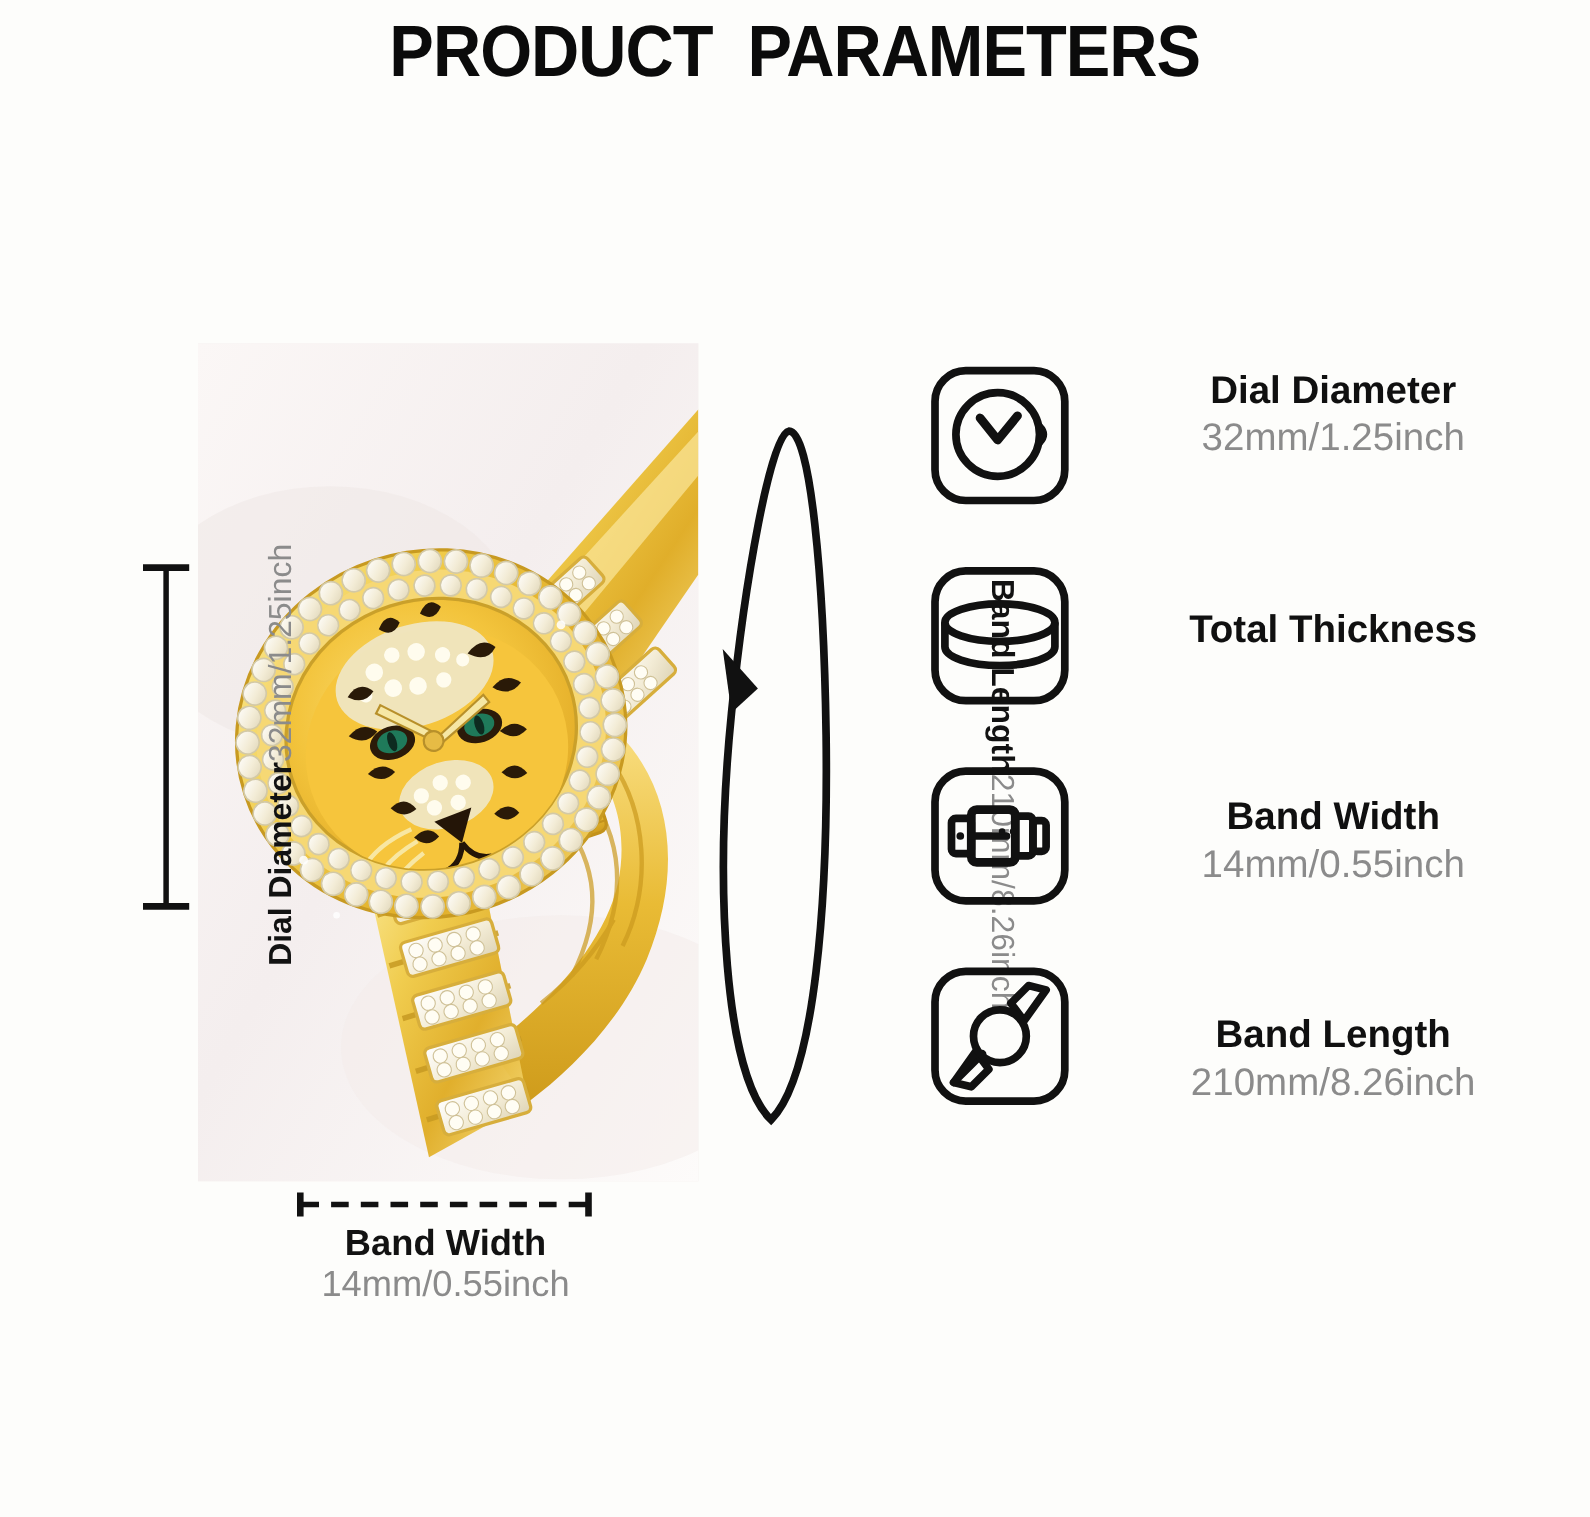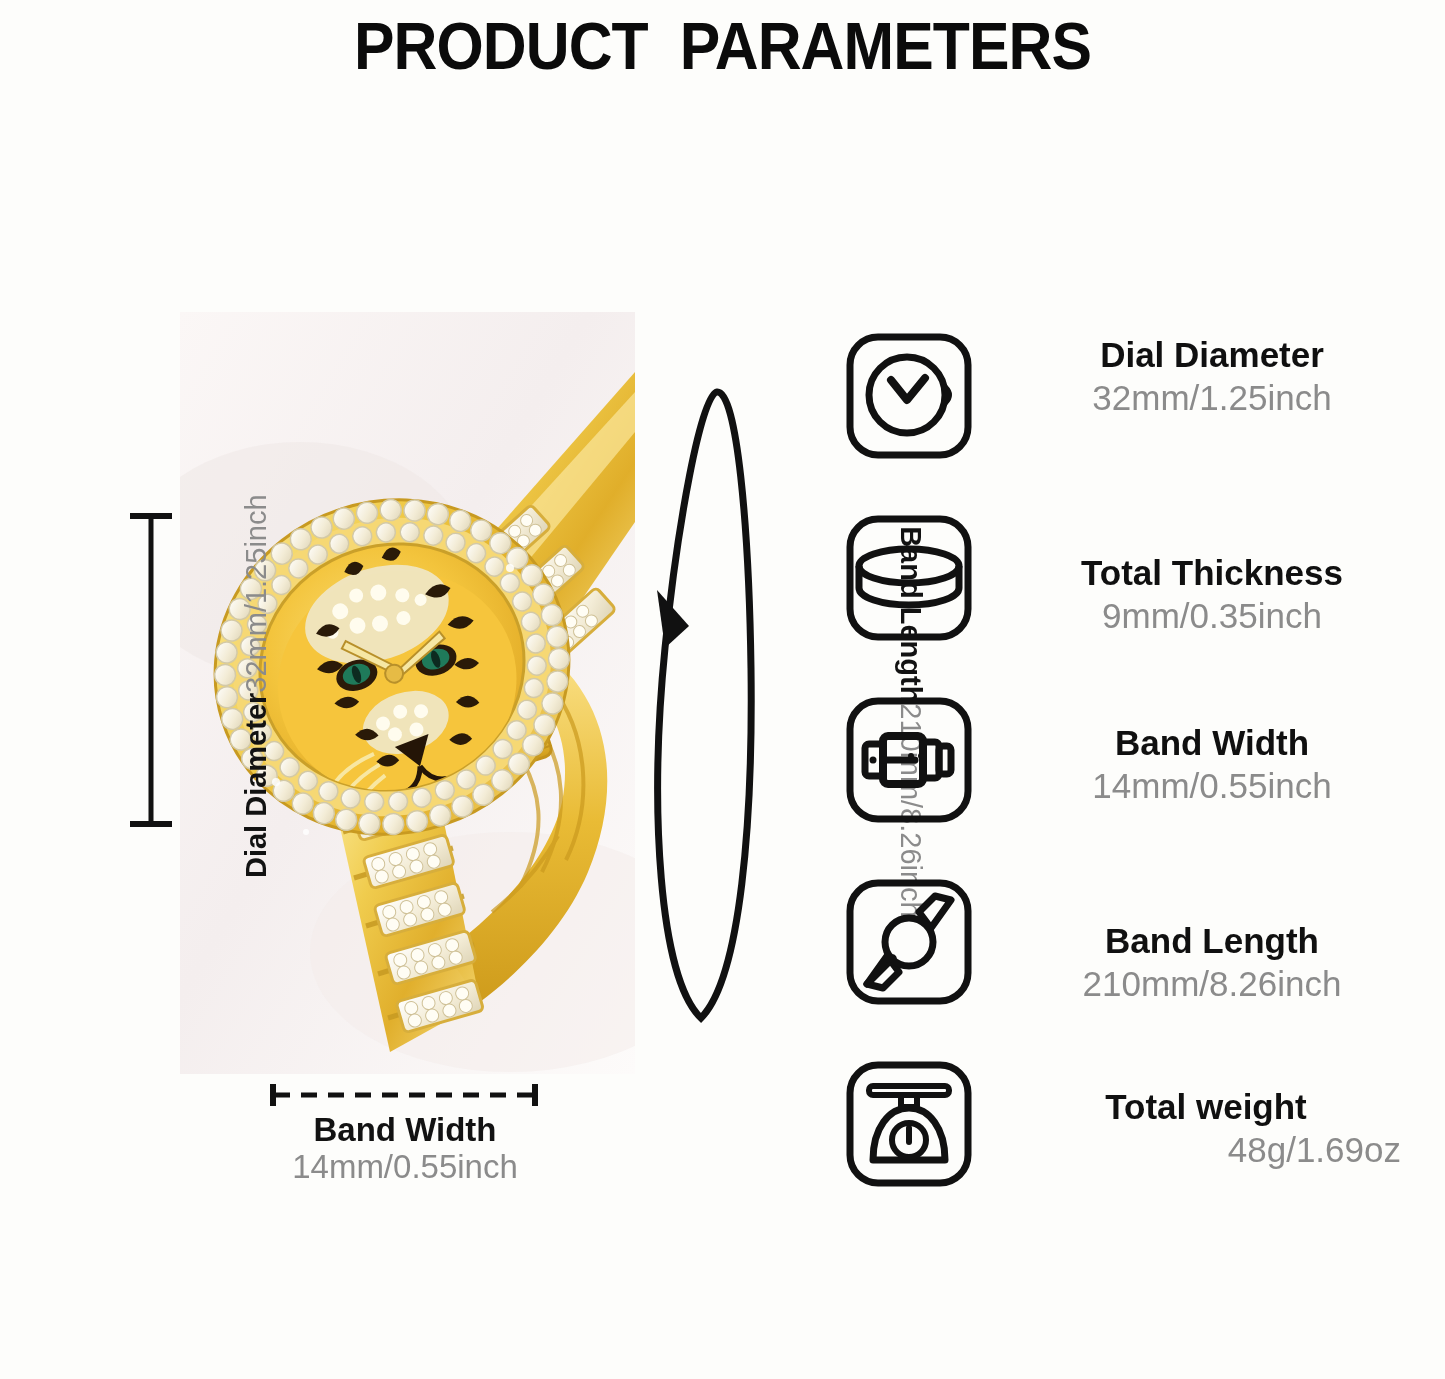--- a/index.html
+++ b/index.html
@@ -615,21 +615,20 @@
     <div class="spec-row r2">
       <div class="spec-icon">
         <svg width="132" height="132" viewBox="0 0 132 132" xmlns="http://www.w3.org/2000/svg">
           <rect x="7" y="7" width="118" height="118" rx="28" ry="28" fill="none" stroke="#111111" stroke-width="7"></rect>
           <ellipse cx="66" cy="54" rx="50" ry="17" fill="none" stroke="#111111" stroke-width="7"></ellipse>
           <path d="M16 54 L16 76 a50 17 0 0 0 100 0 L116 54" fill="none" stroke="#111111" stroke-width="7"></path>
         </svg>
       </div>
       <div class="spec-text">
         <div class="spec-label">Total Thickness</div>
-        <div class="spec-value">9mm/0.35inch</div>
       </div>
     </div>
 
     <div class="spec-row r3">
       <div class="spec-icon">
         <svg width="132" height="132" viewBox="0 0 132 132" xmlns="http://www.w3.org/2000/svg">
           <rect x="7" y="7" width="118" height="118" rx="28" ry="28" fill="none" stroke="#111111" stroke-width="7"></rect>
           <rect x="40" y="42" width="40" height="48" rx="5" fill="none" stroke="#111111" stroke-width="8"></rect>
           <rect x="22" y="50" width="18" height="32" rx="4" fill="none" stroke="#111111" stroke-width="7"></rect>
           <rect x="80" y="48" width="16" height="36" rx="4" fill="none" stroke="#111111" stroke-width="7"></rect>
@@ -655,32 +654,16 @@
           <path d="M108 24 L92 20 L76 36 L88 52 Z" fill="none" stroke="#111111" stroke-width="7" stroke-linejoin="round"></path>
           <circle cx="66" cy="66" r="24" fill="none" stroke="#111111" stroke-width="7"></circle>
         </svg>
       </div>
       <div class="spec-text">
         <div class="spec-label">Band Length</div>
         <div class="spec-value">210mm/8.26inch</div>
       </div>
     </div>
 
-    <div class="spec-row r5">
-      <div class="spec-icon">
-        <svg width="132" height="132" viewBox="0 0 132 132" xmlns="http://www.w3.org/2000/svg">
-          <rect x="7" y="7" width="118" height="118" rx="28" ry="28" fill="none" stroke="#111111" stroke-width="7"></rect>
-          <rect x="26" y="28" width="80" height="9" rx="4" fill="none" stroke="#111111" stroke-width="6"></rect>
-          <rect x="58" y="37" width="16" height="12" fill="none" stroke="#111111" stroke-width="6"></rect>
-          <path d="M30 102 C30 70 46 50 66 50 C86 50 102 70 102 102 Z" fill="none" stroke="#111111" stroke-width="7" stroke-linejoin="round"></path>
-          <circle cx="66" cy="82" r="17" fill="none" stroke="#111111" stroke-width="6"></circle>
-          <line x1="66" y1="70" x2="66" y2="84" stroke="#111111" stroke-width="6" stroke-linecap="round"></line>
-        </svg>
-      </div>
-      <div class="spec-text">
-        <div class="spec-label">Total weight</div>
-        <div class="spec-value">48g/1.69oz</div>
-      </div>
-    </div>
 
   </div>
 
 </div>
 
 </body></html>

